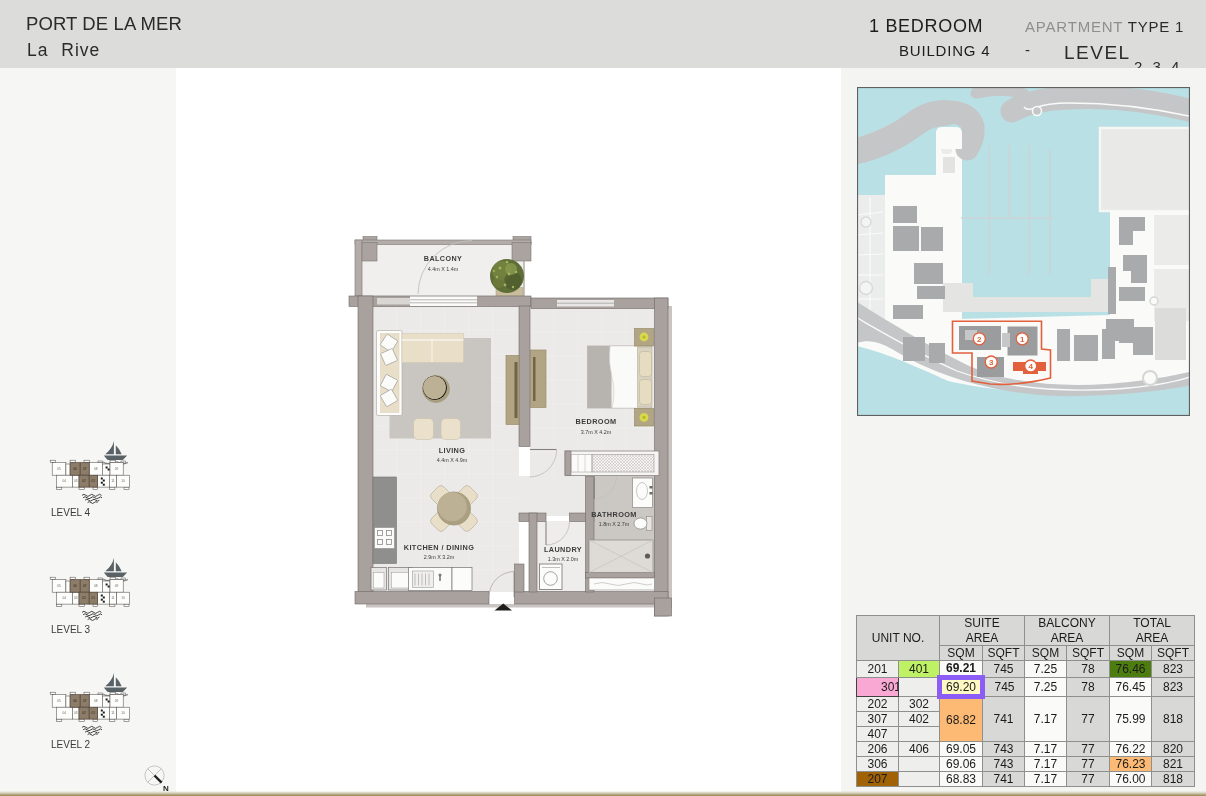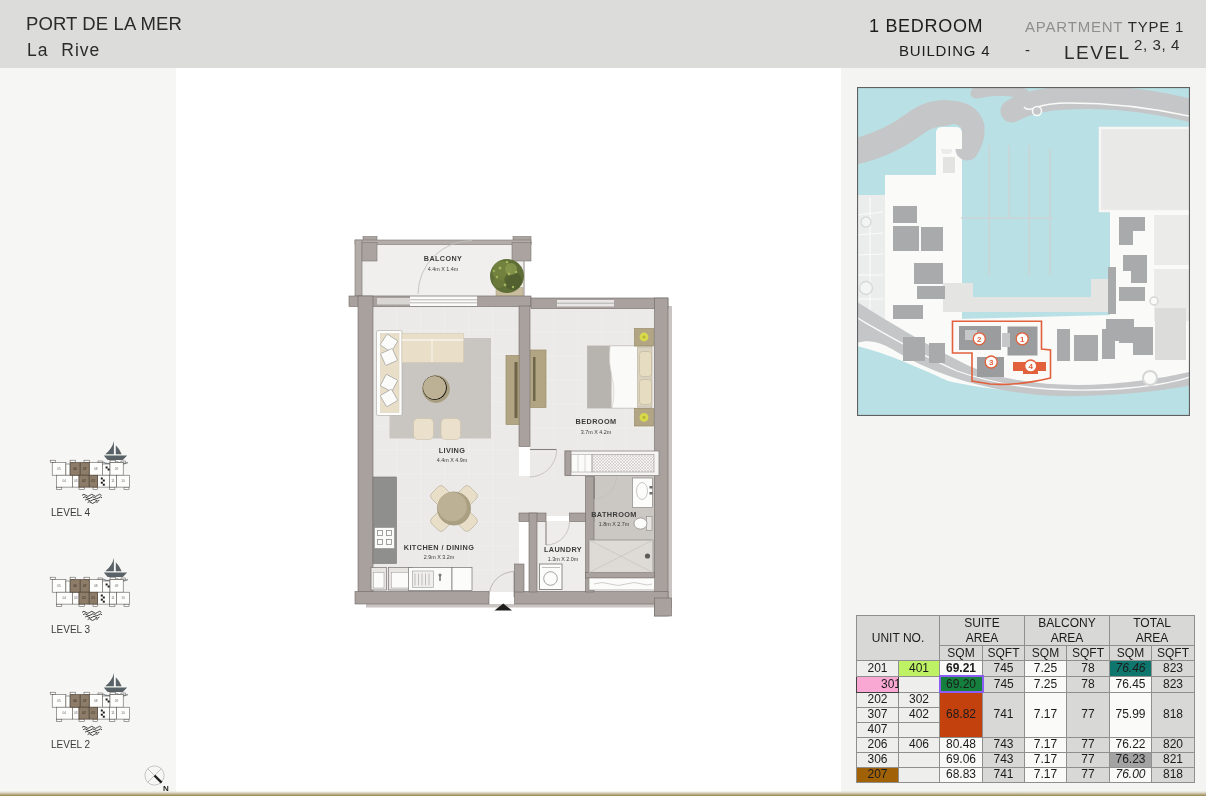--- a/index.html
+++ b/index.html
@@ -21,21 +21,21 @@
 <div class="abs" style="left:869px;top:16px;font-size:18px;letter-spacing:0.7px;color:#1d1d1d;">1 BEDROOM</div>
 
 <div class="abs" style="left:899px;top:42px;font-size:15px;letter-spacing:0.8px;color:#1d1d1d;">BUILDING 4</div>
 
 <div class="abs" style="left:1025px;top:18px;font-size:15px;letter-spacing:0.8px;color:#8f8f8d;">APARTMENT <span style="color:#2b2b2b;">TYPE 1</span></div>
 
 <div class="abs" style="left:1025px;top:41px;font-size:15px;color:#2b2b2b;">-</div>
 
 <div class="abs" style="left:1064px;top:42px;font-size:19px;letter-spacing:1.5px;color:#2b2b2b;">LEVEL</div>
 
-<div class="abs" style="left:1134px;top:36px;font-size:15px;letter-spacing:0.6px;color:#2b2b2b;">2, 3, 4</div>
+<div class="abs" style="left:1134px;top:58px;font-size:15px;letter-spacing:0.6px;color:#2b2b2b;">2, 3, 4</div>
 
 <div class="abs" style="left:0;top:68px;width:176px;height:724px;background:#f6f6f5;"></div>
 
 <div class="abs" style="left:841px;top:68px;width:365px;height:724px;background:#f4f4f2;"></div>
 
 <svg class="abs" style="left:40px;top:437px;" width="110" height="82" viewBox="0 0 110 82">
 
   <g transform="translate(18.5,2.8) scale(0.78)">
   <path d="M71,1.5 Q69,11 60,18.5 L71,18.5 Z" fill="#596266"></path>
   <path d="M73.5,7 L73.5,18.5 L81,18.5 Q78.5,12 73.5,7 Z" fill="#596266"></path>
@@ -708,78 +708,78 @@
     <td style="border:1px solid #8f8f8d;background:#d8d8d6;">SQM</td>
           <td style="border:1px solid #8f8f8d;background:#d8d8d6;">SQFT</td>
   </tr>
   <tr style="height:14px;">
     <td style="border:1px solid #8f8f8d;background:#eeeeec;">201</td>
           <td style="border:1px solid #8f8f8d;background:#bef264;">401</td>
     <td style="border:1px solid #8f8f8d;background:#fafaf9;font-weight:bold;">69.21</td>
           <td style="border:1px solid #8f8f8d;background:#d8d8d6;">745</td>
     <td style="border:1px solid #8f8f8d;background:#fafaf9;">7.25</td>
           <td style="border:1px solid #8f8f8d;background:#d8d8d6;">78</td>
-    <td style="border:1px solid #8f8f8d;background:#0f766e;font-style:italic;">76.46</td>
+    <td style="border:1px solid #8f8f8d;background:#4d7c0f;">76.46</td>
           <td style="border:1px solid #8f8f8d;background:#d8d8d6;">823</td>
   </tr>
   <tr style="height:14px;">
     <td style="border:1px solid #404040;background:#f9a8d4;padding-left:24px;">301</td>
           <td style="border:1px solid #8f8f8d;background:#eeeeec;"></td>
-    <td style="border:2px solid #8b5cf6;background:#15803d;">69.20</td>
+    <td style="border:5px solid #8b5cf6;background:#fef9c3;">69.20</td>
           <td style="border:1px solid #8f8f8d;background:#d8d8d6;">745</td>
     <td style="border:1px solid #8f8f8d;background:#fafaf9;">7.25</td>
           <td style="border:1px solid #8f8f8d;background:#d8d8d6;">78</td>
     <td style="border:1px solid #8f8f8d;background:#fafaf9;">76.45</td>
           <td style="border:1px solid #8f8f8d;background:#d8d8d6;">823</td>
   </tr>
   <tr style="height:14px;">
     <td style="border:1px solid #8f8f8d;background:#eeeeec;">202</td>
           <td style="border:1px solid #8f8f8d;background:#eeeeec;">302</td>
-    <td rowspan="3" style="border:1px solid #8f8f8d;background:#c2410c;">68.82</td>
+    <td rowspan="3" style="border:1px solid #8f8f8d;background:#fdba74;">68.82</td>
           <td rowspan="3" style="border:1px solid #8f8f8d;background:#d8d8d6;">741</td>
     <td rowspan="3" style="border:1px solid #8f8f8d;background:#fafaf9;">7.17</td>
           <td rowspan="3" style="border:1px solid #8f8f8d;background:#d8d8d6;">77</td>
     <td rowspan="3" style="border:1px solid #8f8f8d;background:#fafaf9;">75.99</td>
           <td rowspan="3" style="border:1px solid #8f8f8d;background:#d8d8d6;">818</td>
   </tr>
   <tr style="height:14px;">
     <td style="border:1px solid #8f8f8d;background:#eeeeec;">307</td>
           <td style="border:1px solid #8f8f8d;background:#eeeeec;">402</td>
   </tr>
   <tr style="height:14px;">
     <td style="border:1px solid #8f8f8d;background:#eeeeec;">407</td>
           <td style="border:1px solid #8f8f8d;background:#eeeeec;"></td>
   </tr>
   <tr style="height:14px;">
     <td style="border:1px solid #8f8f8d;background:#eeeeec;">206</td>
           <td style="border:1px solid #8f8f8d;background:#eeeeec;">406</td>
-    <td style="border:1px solid #8f8f8d;background:#fafaf9;">80.48</td>
+    <td style="border:1px solid #8f8f8d;background:#fafaf9;">69.05</td>
           <td style="border:1px solid #8f8f8d;background:#d8d8d6;">743</td>
     <td style="border:1px solid #8f8f8d;background:#fafaf9;">7.17</td>
           <td style="border:1px solid #8f8f8d;background:#d8d8d6;">77</td>
     <td style="border:1px solid #8f8f8d;background:#fafaf9;">76.22</td>
           <td style="border:1px solid #8f8f8d;background:#d8d8d6;margin-left:13px;">820</td>
   </tr>
   <tr style="height:14px;">
     <td style="border:1px solid #8f8f8d;background:#eeeeec;">306</td>
           <td style="border:1px solid #8f8f8d;background:#eeeeec;"></td>
     <td style="border:1px solid #8f8f8d;background:#fafaf9;">69.06</td>
           <td style="border:1px solid #8f8f8d;background:#d8d8d6;">743</td>
     <td style="border:1px solid #8f8f8d;background:#fafaf9;">7.17</td>
           <td style="border:1px solid #8f8f8d;background:#d8d8d6;">77</td>
-    <td style="border:1px solid #8f8f8d;background:#a3a3a3;">76.23</td>
+    <td style="border:1px solid #8f8f8d;background:#fdba74;">76.23</td>
           <td style="border:1px solid #8f8f8d;background:#d8d8d6;">821</td>
   </tr>
   <tr style="height:14px;">
     <td style="border:1px solid #8f8f8d;background:#a16207;">207</td>
           <td style="border:1px solid #8f8f8d;background:#eeeeec;"></td>
     <td style="border:1px solid #8f8f8d;background:#fafaf9;">68.83</td>
           <td style="border:1px solid #8f8f8d;background:#d8d8d6;">741</td>
     <td style="border:1px solid #8f8f8d;background:#fafaf9;">7.17</td>
           <td style="border:1px solid #8f8f8d;background:#d8d8d6;">77</td>
-    <td style="border:1px solid #8f8f8d;background:#fafaf9;font-style:italic;">76.00</td>
+    <td style="border:1px solid #8f8f8d;background:#fafaf9;">76.00</td>
           <td style="border:1px solid #8f8f8d;background:#d8d8d6;">818</td>
   </tr>
 </tbody>
     </table>
 </div>
 
 <div class="abs" style="left:0;top:791px;width:1206px;height:5px;background:linear-gradient(to bottom,rgba(150,136,78,0),#94864e);"></div>
 
 </body></html>

